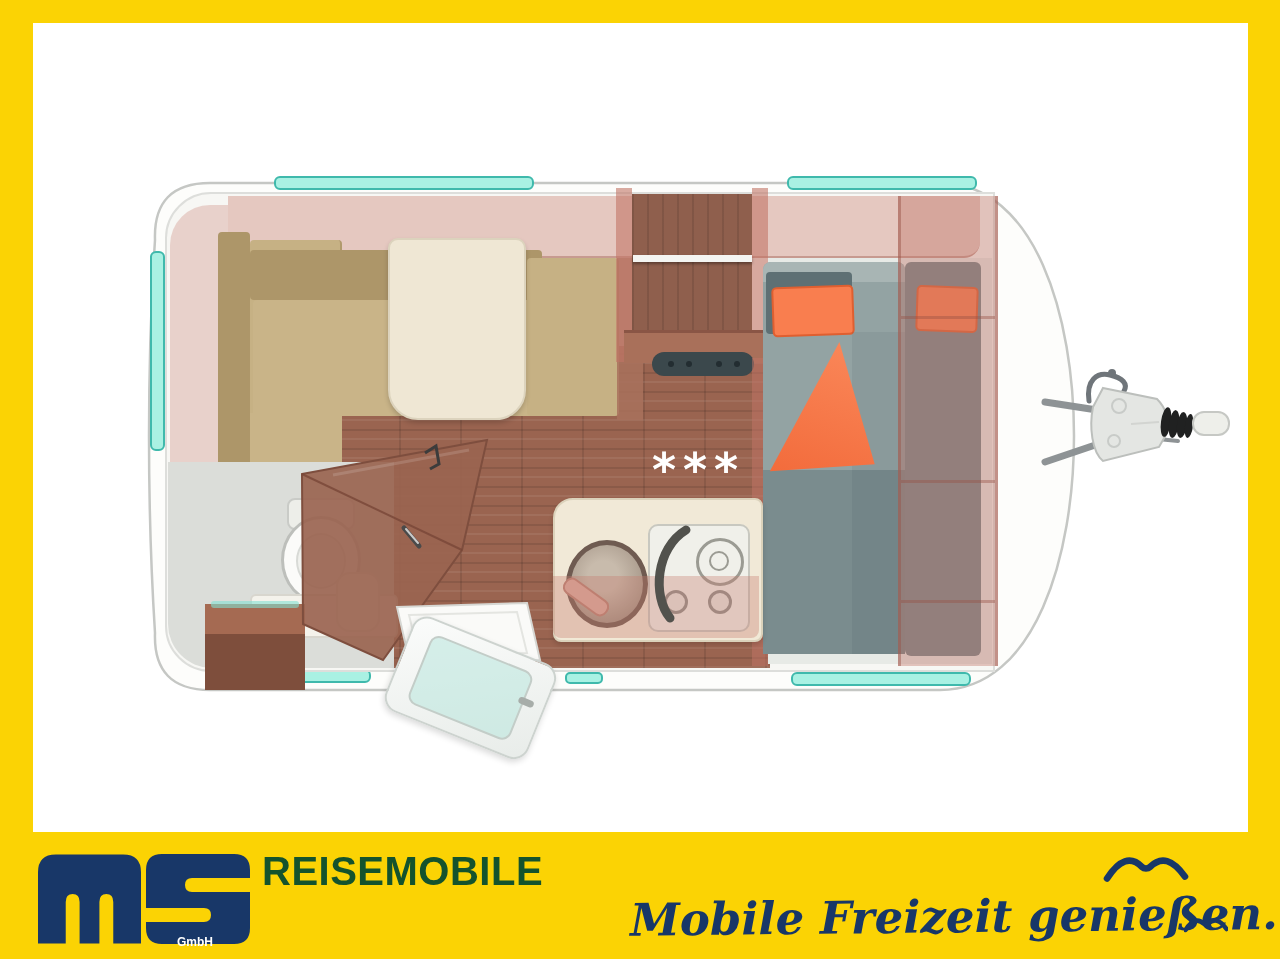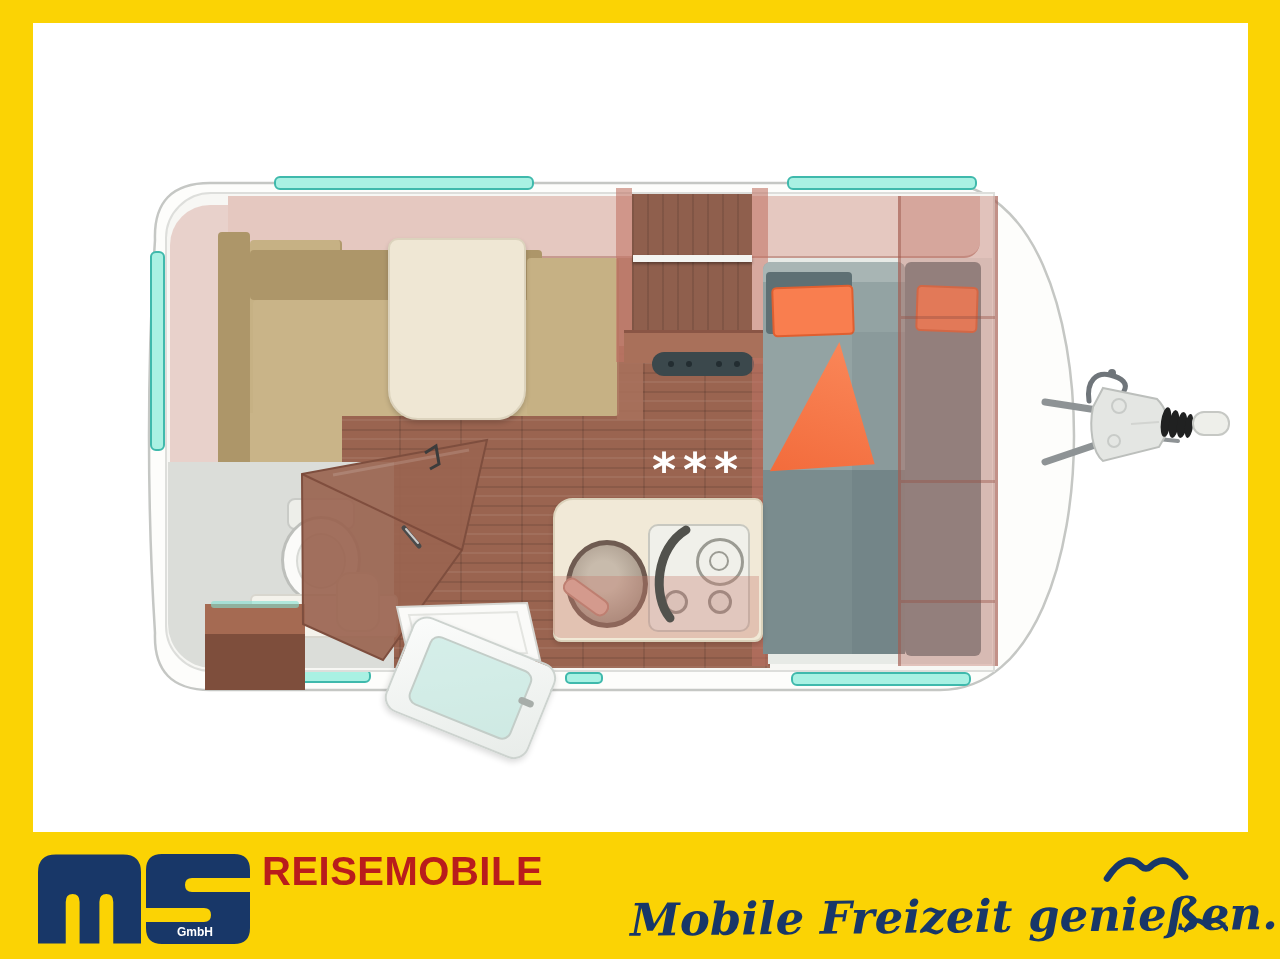--- a/index.html
+++ b/index.html
@@ -11,21 +11,21 @@
   .wood-floor{background-color:#9A6450;
     background-image:
       repeating-linear-gradient(0deg, rgba(255,255,255,0.07) 0 2px, rgba(0,0,0,0) 2px 9px, rgba(0,0,0,0.10) 9px 11px, rgba(0,0,0,0) 11px 19px),
       repeating-linear-gradient(90deg, rgba(0,0,0,0.10) 0 2px, rgba(0,0,0,0) 2px 61px);}
   .wood-solid{background-color:#8F5F4D;
     background-image:repeating-linear-gradient(90deg, rgba(0,0,0,0.10) 0 2px, rgba(0,0,0,0) 2px 15px);}
   .dot{position:absolute;width:6px;height:6px;border-radius:50%;background:#232D31;}
   .shelfline{position:absolute;left:0;width:100%;height:3px;background:rgba(150,80,68,0.40);}
   #asterisks{color:#FFFFFF;font-weight:bold;font-size:46px;letter-spacing:7px;font-family:"DejaVu Sans",sans-serif;}
   #banner{position:absolute;left:0;top:832px;width:1280px;height:127px;background:#FBD304;}
-  #reisemobile{position:absolute;left:262px;top:849px;color:#b91c1c;font-size:40px;font-weight:bold;letter-spacing:0.5px;font-family:"Liberation Sans",sans-serif;}
+  #reisemobile{position:absolute;left:262px;top:849px;color:#14532d;font-size:40px;font-weight:bold;letter-spacing:0.5px;font-family:"Liberation Sans",sans-serif;}
   #gmbh{position:absolute;left:196px;top:925px;width:50px;text-align:right;color:#FFFFFF;font-size:12px;font-weight:bold;}
   #slogan{position:absolute;left:630px;top:891px;width:515px;color:#183768;font-size:45px;font-weight:bold;font-style:italic;font-family:"DejaVu Serif",serif;transform:rotate(-0.6deg);white-space:nowrap;}
 </style>
 </head>
 <body>
 
 <div id="frame">
   <div id="canvas">
     <div id="plan">
 
@@ -143,21 +143,21 @@
 
   <div id="banner">
     <svg class="abs" style="left:38px;top:22px;" width="103" height="90" viewBox="0 0 104 90">
       <path fill="#183768" d="M18,0 H86 Q104,0 104,18 V90 H76 V48 Q76,40 69,40 Q62,40 62,48 V90 H42 V48 Q42,40 35,40 Q28,40 28,48 V90 H0 V18 Q0,0 18,0 Z"></path>
     </svg>
     <svg class="abs" style="left:146px;top:22px;" width="104" height="90" viewBox="0 0 104 90">
       <path fill="#183768" fill-rule="evenodd" d="M16,0 H88 Q104,0 104,16 V74 Q104,90 88,90 H16 Q0,90 0,74 V16 Q0,0 16,0 Z
         M46,24 H106 V38 H46 Q39,38 39,31 Q39,24 46,24 Z
         M-2,54 H58 Q65,54 65,61 Q65,68 58,68 H-2 Z"></path>
     </svg>
-    <div id="gmbh" style="top:93px;left:163px;">GmbH</div>
+    <div id="gmbh" style="top:103px;left:163px;">GmbH</div>
     <div id="reisemobile" style="top:17px;">REISEMOBILE</div>
     <div id="slogan" style="top:59px;">Mobile Freizeit genießen.</div>
     <svg class="abs" style="left:1103px;top:18px;" width="86" height="38" viewBox="0 0 88 40">
       <path d="M3,30 C16,10 28,6 40,18 C42,20 46,20 48,18 C60,6 72,10 85,28" fill="none" stroke="#183768" stroke-width="7" stroke-linecap="round"></path>
     </svg>
     <svg class="abs" style="left:1184px;top:80px;" width="44" height="26" viewBox="0 0 88 40">
       <path d="M3,30 C16,10 28,6 40,18 C42,20 46,20 48,18 C60,6 72,10 85,28" fill="none" stroke="#183768" stroke-width="9" stroke-linecap="round"></path>
     </svg>
   </div>
 </div>

